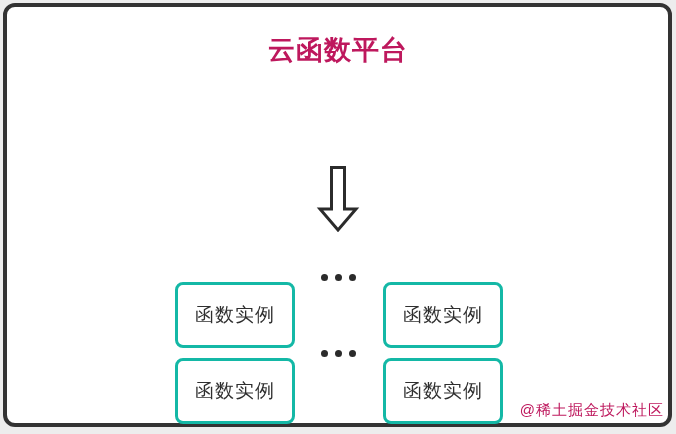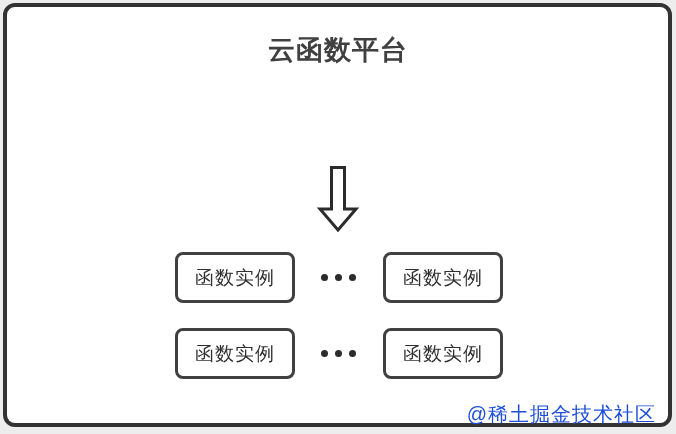--- a/index.html
+++ b/index.html
@@ -20,21 +20,21 @@
     border-radius: 12px;
     background: #ffffff;
     box-sizing: border-box;
   }
   .title {
     position: absolute;
     left: 0; top: 32px; width: 100%;
     text-align: center;
     font-size: 27px;
     font-weight: bold;
-    color: #404040;
+    color: #be185d;
     letter-spacing: 1px;
   }
   .dashed-box {
     position: absolute;
     left: 256px; top: 105px;
     width: 166px; height: 62px;
     box-sizing: border-box;
     border: 3px dashed #2b2b2b;
     border-radius: 9px;
     background: #ffffff;
@@ -42,50 +42,51 @@
     font-size: 22px;
     color: #2f2f2f;
     letter-spacing: 1px;
   }
   .arrow {
     position: absolute;
     left: 316px; top: 166px;
   }
   .inst-box {
     position: absolute;
-    width: 120px; height: 51px;
+    width: 120px; height: 66px;
     box-sizing: border-box;
-    border: 3px solid #404040;
+    border: 3px solid #14b8a6;
     border-radius: 8px;
     background: #ffffff;
     display: flex; align-items: center; justify-content: center;
     font-size: 19px;
     color: #2f2f2f;
     letter-spacing: 1px;
+    margin-top: 30px;
   }
   .row1 { top: 252px; }
   .row2 { top: 328px; }
   .col-left  { left: 175px; }
   .col-right { left: 383px; }
   .dots {
     position: absolute;
     left: 308px; width: 60px; height: 51px;
     display: flex; align-items: center; justify-content: center;
     gap: 7px;
   }
   .dot {
     width: 7px; height: 7px;
     border-radius: 50%;
     background: #2b2b2b;
   }
   .watermark {
     position: absolute;
-    right: 20px; top: 401px;
-    font-size: 20px;
-    color: #1d4ed8;
+    right: 12px; top: 401px;
+    font-size: 15px;
+    color: #be185d;
     letter-spacing: 1px;
   }
 </style>
 </head>
 <body>
 
 <div class="canvas">
   <div class="frame"></div>
 
   <div class="title">云函数平台</div>

